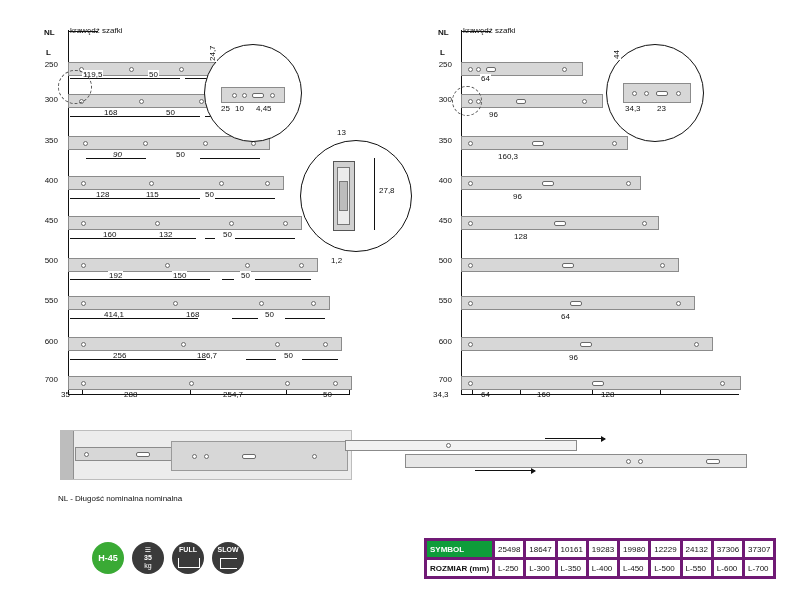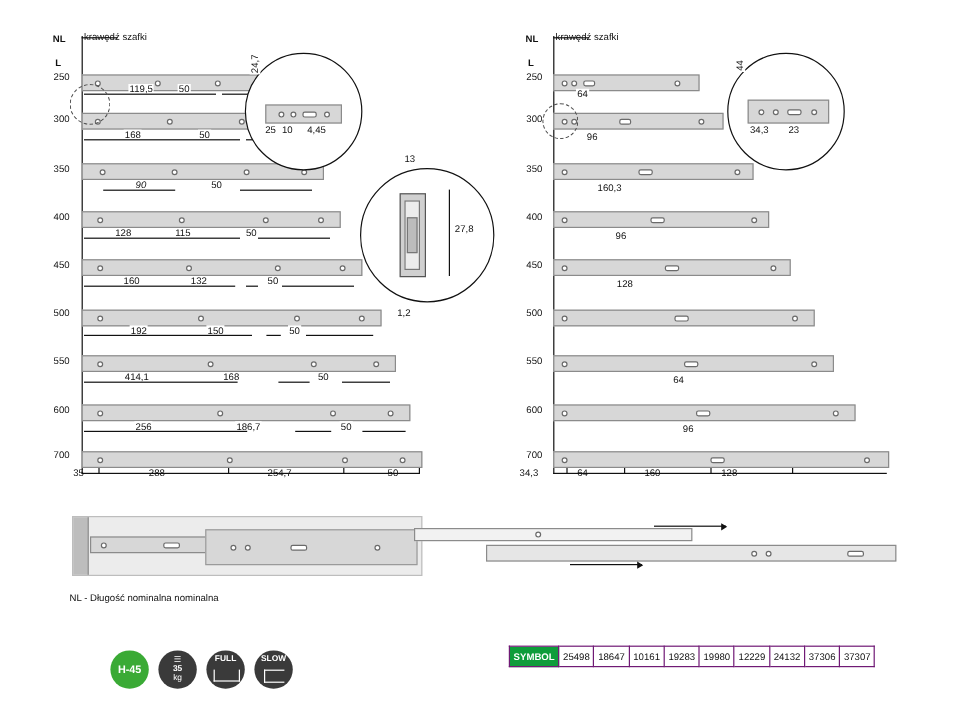--- a/index.html
+++ b/index.html
@@ -25,21 +25,21 @@
   .circle{position:absolute;border:1px solid #111;border-radius:50%;background:#fff;}
   .circle-sm{position:absolute;border:1px dashed #555;border-radius:50%;}
 
   
   .dim{position:absolute;font-size:8px;background:#fff;padding:0 1px;}
 
   
   .badge{position:absolute;border-radius:50%;display:flex;align-items:center;justify-content:center;color:#fff;font-size:9px;font-weight:bold;}
 
   table.symtab{position:absolute;border-collapse:collapse;font-size:8px;}
-  table.symtab td{border:1px solid #701a75;padding:2px 3px;height:12px;}
+  table.symtab td{border:3px solid #701a75;padding:2px 3px;height:12px;}
   table.symtab td.head{background:#0e9c3a;color:#fff;font-weight:bold;}
   table.symtab td.rowhead{background:#fff;font-weight:bold;}
 
   .arrow-r{position:absolute;height:1px;background:#111;}
   .arrow-r:after{content:"";position:absolute;right:-1px;top:-2.5px;border-left:5px solid #111;border-top:3px solid transparent;border-bottom:3px solid transparent;}
   .tick{position:absolute;width:1px;height:5px;background:#111;}
 </style>
 </head>
 <body>
 
@@ -52,21 +52,21 @@
   <div class="vline" style="left:68px;top:30px;height:360px;"></div>
   <div class="hline" style="left:68px;top:31px;width:30px;"></div>
 
   <div class="abs txt" style="left:36px;top:60px;width:22px;text-align:right;">250</div>
   <div class="rail" style="left:68px;top:62px;width:180px;height:12px;">
     <div class="hole" style="left:10px;top:4px;"></div>
     <div class="hole" style="left:60px;top:4px;"></div>
     <div class="hole" style="left:110px;top:4px;"></div>
     <div class="hole" style="left:160px;top:4px;"></div>
   </div>
-  <div class="dim" style="left:107px;top:70px;">119,5</div>
+  <div class="dim" style="left:82px;top:70px;">119,5</div>
   <div class="dim" style="left:148px;top:70px;">50</div>
   <div class="hline" style="left:70px;top:78px;width:110px;"></div>
   <div class="hline" style="left:185px;top:78px;width:60px;"></div>
 
   <div class="abs txt" style="left:36px;top:95px;width:22px;text-align:right;">300</div>
   <div class="rail" style="left:68px;top:94px;width:200px;height:12px;">
     <div class="hole" style="left:10px;top:4px;"></div>
     <div class="hole" style="left:70px;top:4px;"></div>
     <div class="hole" style="left:130px;top:4px;"></div>
     <div class="hole" style="left:180px;top:4px;"></div>
@@ -355,16 +355,28 @@
       <td>25498</td>
       <td>18647</td>
       <td>10161</td>
       <td>19283</td>
       <td>19980</td>
       <td>12229</td>
       <td>24132</td>
       <td>37306</td>
       <td>37307</td>
     </tr>
+    <tr>
+      <td class="rowhead">ROZMIAR (mm)</td>
+      <td>L-250</td>
+      <td>L-300</td>
+      <td>L-350</td>
+      <td>L-400</td>
+      <td>L-450</td>
+      <td>L-500</td>
+      <td>L-550</td>
+      <td>L-600</td>
+      <td>L-700</td>
+    </tr>
   </tbody>
     </table>
 
 </div>
 
 </body></html>

